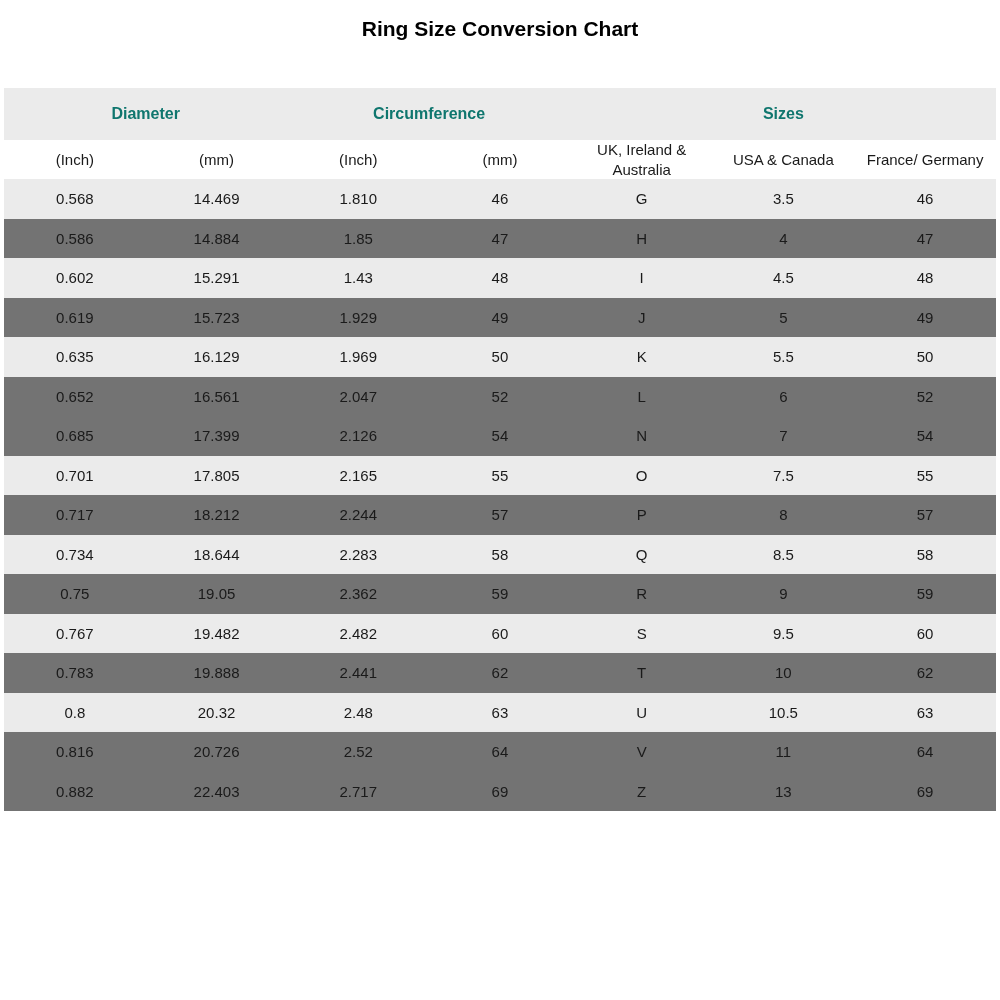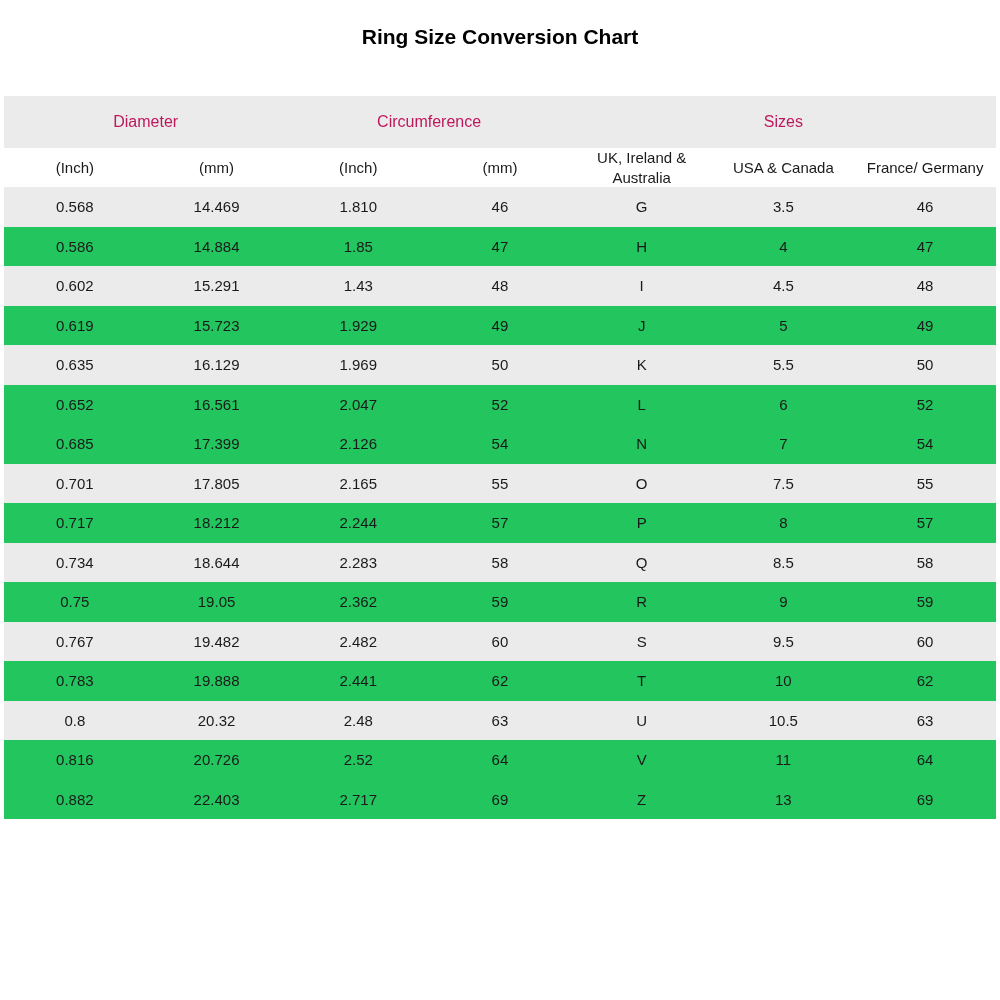--- a/index.html
+++ b/index.html
@@ -6,21 +6,21 @@
     margin: 0;
     padding: 0;
     background: #ffffff;
     width: 1000px;
     height: 1000px;
     overflow: hidden;
     font-family: "Liberation Sans", sans-serif;
     color: #1a1a1a;
   }
   .page-title {
-    margin: 8px;
+    margin: 0;
     padding-top: 17px;
     text-align: center;
     font-size: 21px;
     line-height: 1.15;
     font-weight: bold;
     color: #000000;
   }
   .table-wrap {
     margin: 47px 4px 0 4px;
   }
@@ -35,36 +35,36 @@
     vertical-align: middle;
     padding: 0 4px;
     overflow: hidden;
   }
   tr.group-row {
     height: 52px;
     background: var(--stripe, #ebebeb);
   }
   tr.group-row th {
     font-size: 16px;
-    font-weight: normal;
-    color: #be185d;
+    font-weight: bold;
+    color: #0f766e;
   }
   tr.sub-row {
     height: 38px;
     background: #ffffff;
   }
   tr.sub-row th {
     font-size: 15px;
     font-weight: normal;
     line-height: 1.3;
     color: #1a1a1a;
   }
   tbody tr.data-row {
     height: 39.5px;
-    background: #22c55e;
+    background: #737373;
   }
   tbody tr.data-row.stripe {
     background: var(--stripe, #ebebeb);
     padding-left: 16px;
   }
   tbody td {
     font-size: 15px;
   }
 </style>
 </head>

